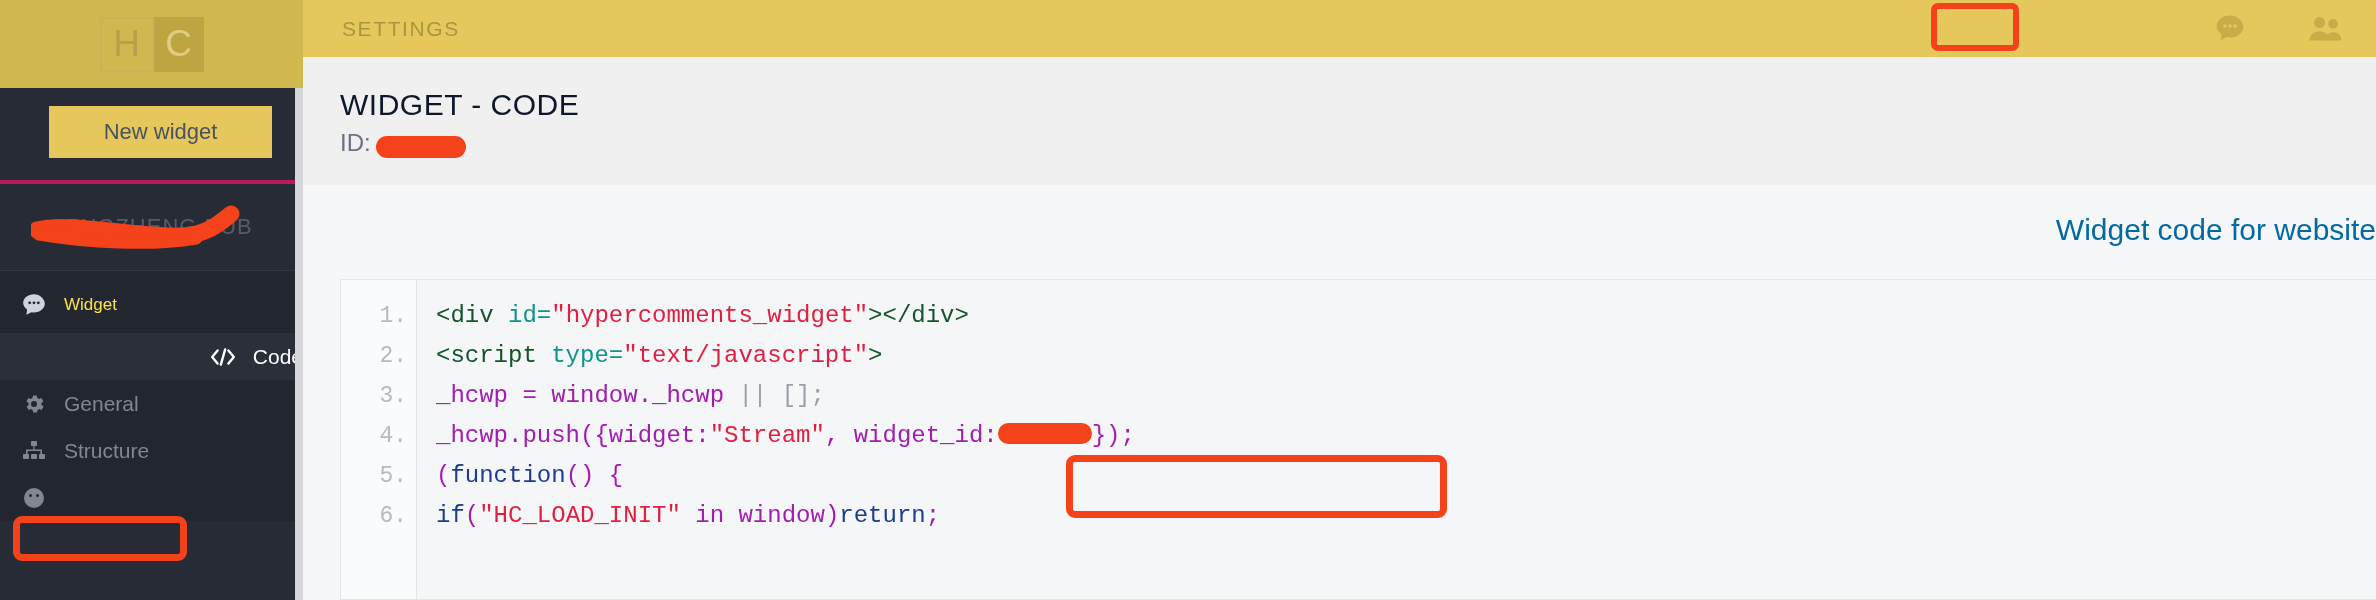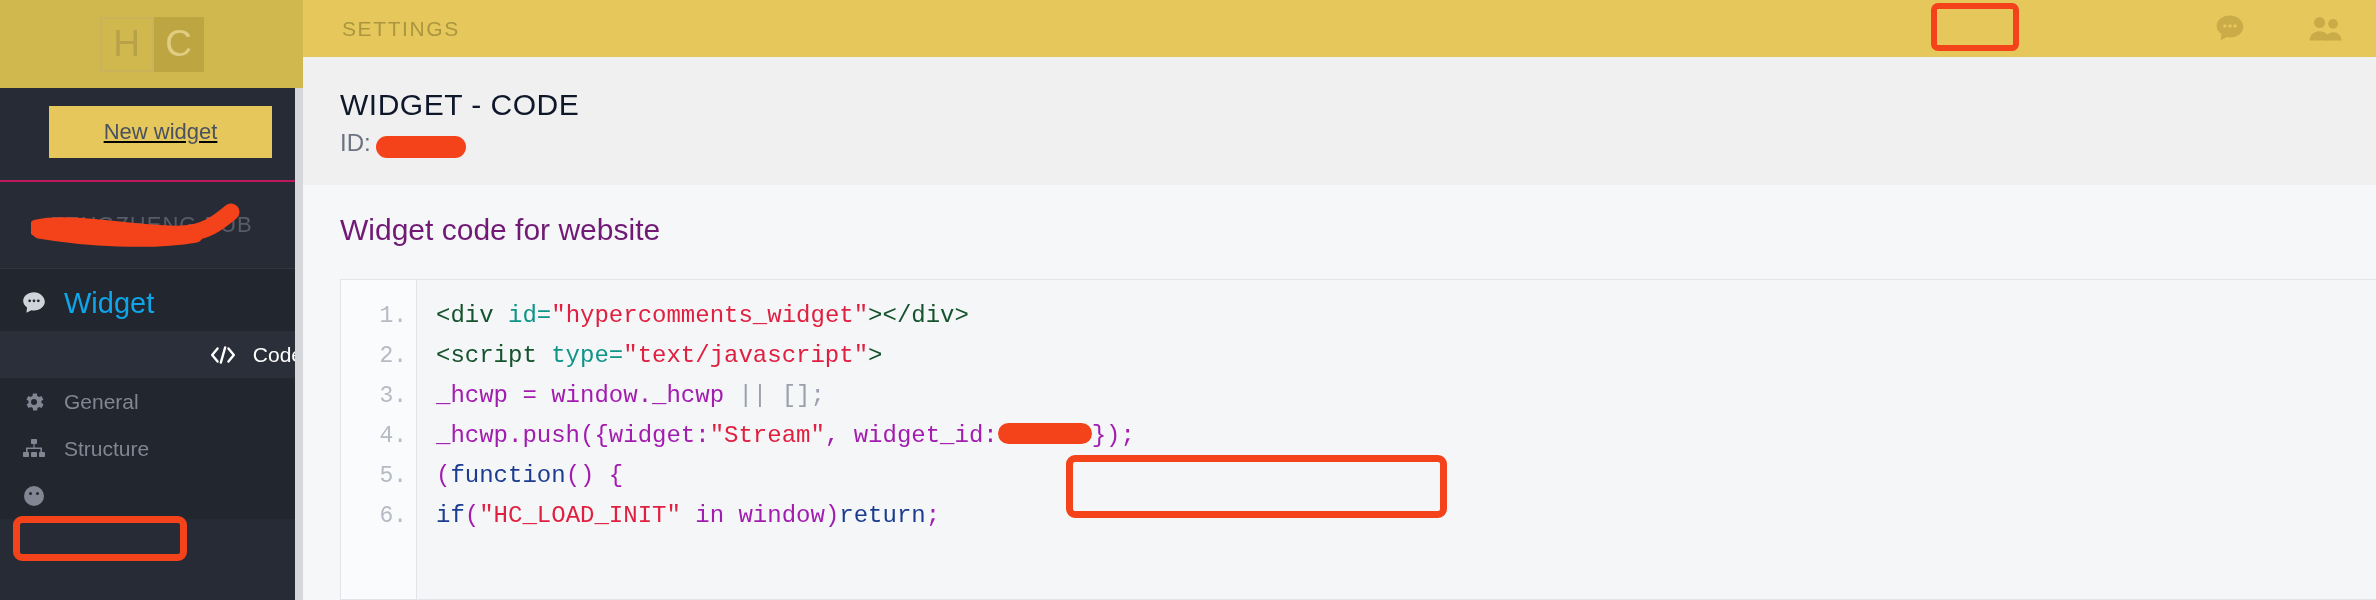--- a/index.html
+++ b/index.html
@@ -29,22 +29,21 @@
   }
   .logo-h, .logo-c {
     flex: 1; display: flex; align-items: center; justify-content: center;
     font-size: 37px; color: #dcc76d; font-weight: 400; letter-spacing: 0;
   }
   .logo-h { border: 2px solid #cbb35b; background: #d1b84e; color: #b9a14a; }
   .logo-c { color: #e0cd82; }
 
   #new-widget-wrap {
     padding: 18px 31px 22px 49px;
-    border-bottom: 2px solid #be185d;
-    text-decoration: underline;
+    border-bottom: 4px solid #be185d;
   }
   #new-widget-btn {
     display: block; width: 100%; height: 52px; line-height: 52px;
     background: #e6c75b; color: #4b525f;
     font-size: 22px; text-align: center;
     border: none; cursor: pointer;
     font-family: "Liberation Sans", sans-serif;
   }
 
   #site-block {
@@ -65,21 +64,21 @@
   }
   #widget-header {
     display: flex; align-items: center;
     height: 56px; padding-left: 14px;
   }
   #widget-header .sec-icon {
     width: 40px; display: flex; justify-content: center; align-items: center;
     color: #cfd3da;
   }
   #widget-header .sec-label {
-    color: #0ea5e9; font-size: 29px; margin-left: 10px;
+    color: #fde047; font-size: 17px; margin-left: 10px;
   }
 
   .nav-item {
     display: flex; align-items: center;
     height: 47px; padding-left: 14px;
     position: relative; cursor: pointer;
   }
   .nav-item .nav-icon {
     width: 40px; display: flex; justify-content: center; align-items: center;
   }
@@ -149,21 +148,21 @@
     width: 90px; height: 22px; background: #f4421a; border-radius: 11px;
   }
 
   #content-card {
     position: absolute; left: 0; top: 128px;
     width: 2073px; height: 415px;
     background: #f6f7f8;
   }
   #card-title {
     padding: 28px 0 0 37px;
-    font-size: 30px; color: #701a75; font-weight: 400;
+    font-size: 30px; color: #0369a1; font-weight: 400; text-align: right;
   }
 
   #code-block {
     position: absolute; left: 37px; top: 94px;
     width: 2036px; height: 321px;
     background: #f5f6f8;
     border: 1px solid #e3e4ea;
     border-right: none;
     display: flex;
     overflow: hidden;

